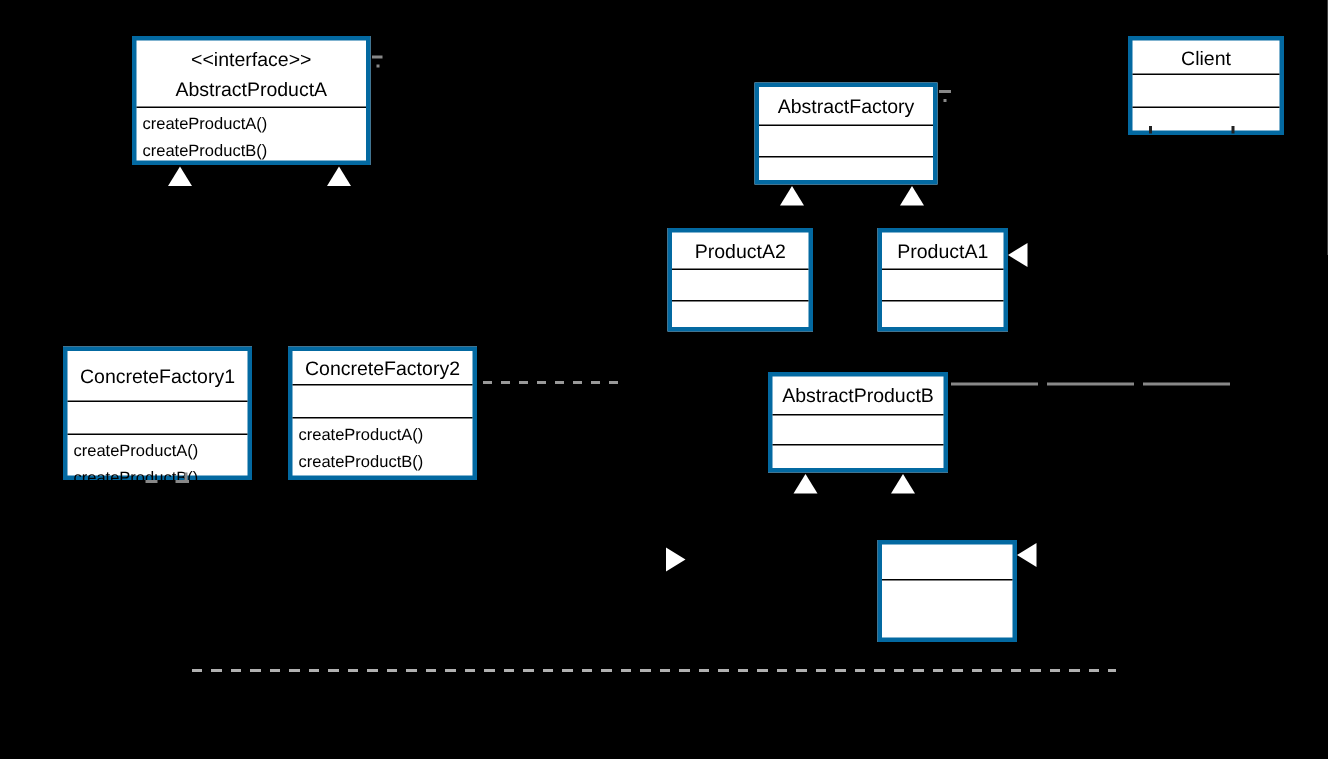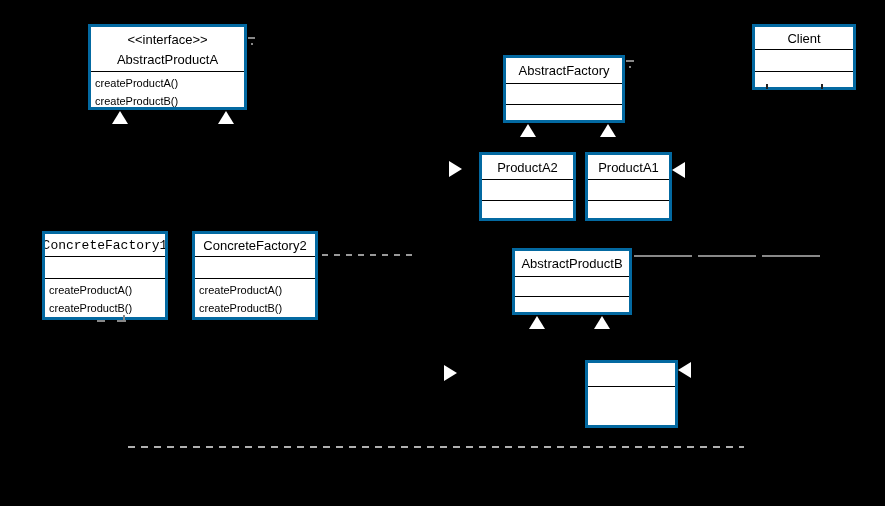--- a/index.html
+++ b/index.html
@@ -72,38 +72,38 @@
   </div>
 
   <div class="box" style="left:503px;top:55px;width:122px;height:68px;">
     <div class="cmp title single" style="height:26px;">
       <span>AbstractFactory</span>
     </div>
     <div class="cmp" style="height:21px;"></div>
     <div class="cmp" style="height:19px;"></div>
   </div>
 
-  <div class="box" style="left:479px;top:152px;width:97px;height:69px;">
+  <div class="box" style="left:445px;top:152px;width:97px;height:69px;">
     <div class="cmp title single" style="height:25px;">
       <span>ProductA2</span>
     </div>
     <div class="cmp" style="height:21px;"></div>
     <div class="cmp" style="height:21px;"></div>
   </div>
 
   <div class="box" style="left:585px;top:152px;width:87px;height:69px;">
     <div class="cmp title single" style="height:25px;">
       <span>ProductA1</span>
     </div>
     <div class="cmp" style="height:21px;"></div>
     <div class="cmp" style="height:21px;"></div>
   </div>
 
   <div class="box" style="left:42px;top:231px;width:126px;height:89px;">
-    <div class="cmp title single" style="height:23px;font-family:Liberation Mono, monospace;">
+    <div class="cmp title single" style="height:34px;">
       <span>ConcreteFactory1</span>
     </div>
     <div class="cmp" style="height:22px;"></div>
     <div class="cmp methods" style="height:42px;">
       <div>createProductA()</div>
       <div>createProductB()</div>
     </div>
   </div>
 
   <div class="box" style="left:192px;top:231px;width:126px;height:89px;">

